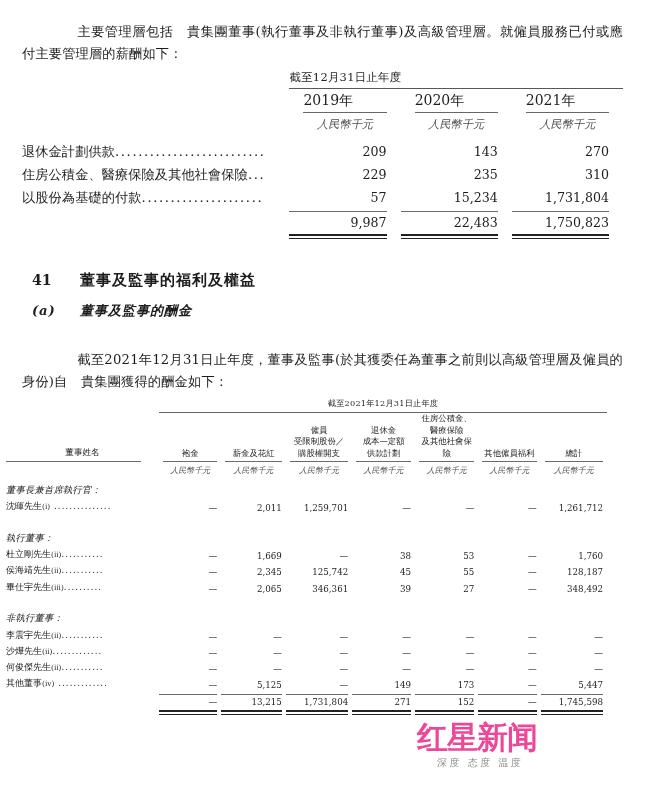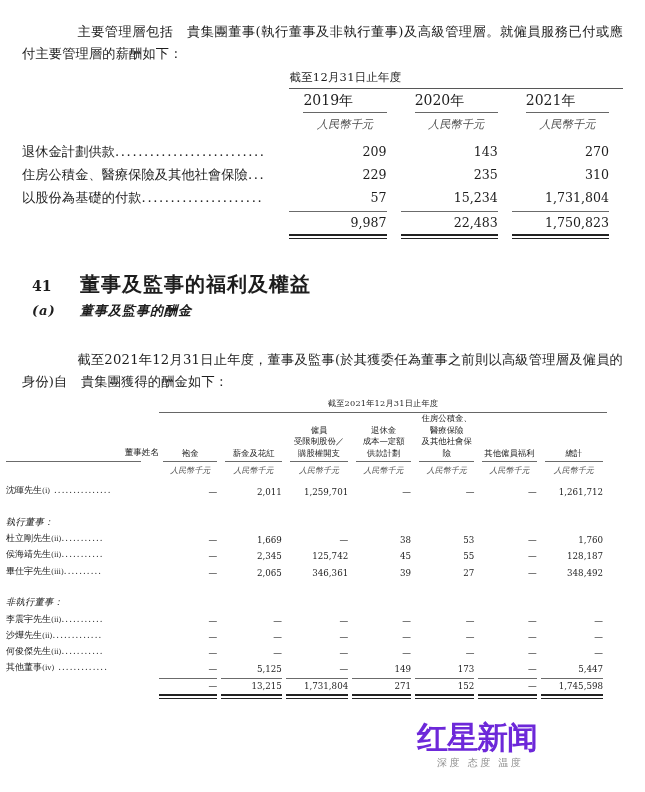--- a/index.html
+++ b/index.html
@@ -88,21 +88,21 @@
   }
   .dbl-rule > div {
     border-top: 2.6px solid #222;
     border-bottom: 1.2px solid #222;
     height: 2px;
     margin: 2px 14px 0 0;
   }
 
   
   h2.sec {
-    font-size: 20px;
+    font-size: 15px;
     font-weight: bold;
     margin: 0;
     letter-spacing: 1px;
   }
   .sec-row { display: flex; align-items: baseline; }
   .sec-num { width: 48px; font-weight: bold; font-size: 14.2px; }
   .sub-head {
     display: flex;
     align-items: baseline;
     font-style: italic;
@@ -132,21 +132,21 @@
   .t2-span-rule { border-bottom: 1px solid #666; }
   .h2c {
     text-align: center;
     font-weight: bold;
     font-size: 8.4px;
     line-height: 11.5px;
     padding: 0 4px 1.5px 4px !important;
     vertical-align: bottom;
   }
   .h2l {
-    text-align: right;
+    text-align: center;
     font-weight: bold;
     font-size: 8.6px;
     padding: 0 0 1.5px 0 !important;
     vertical-align: bottom;
   }
   .hrule > div {
     border-bottom: 1px solid #6b6b6b;
     height: 0;
     margin: 0 4px;
   }
@@ -205,21 +205,21 @@
     height: 50px;
     pointer-events: none;
     user-select: none;
   }
   .wm-text {
     position: absolute;
     left: 0; top: 0;
     font-family: "DejaVu Sans", "Liberation Sans", sans-serif;
     font-size: 31px;
     font-weight: bold;
-    color: #6d28d9;
+    color: #ec4899;
     letter-spacing: -1px;
     line-height: 34px;
     white-space: nowrap;
   }
   .wm-sub {
     position: absolute;
     left: 20px;
     top: 36px;
     font-family: "DejaVu Sans", "Liberation Sans", sans-serif;
     font-size: 10px;
@@ -433,20 +433,23 @@
           <td class="t2-unit">人民幣千元</td>
           <td class="t2-unit">人民幣千元</td>
           <td class="t2-unit">人民幣千元</td>
           <td class="t2-unit">人民幣千元</td>
           <td class="t2-unit">人民幣千元</td>
           <td class="t2-unit">人民幣千元</td>
           <td class="t2-unit">人民幣千元</td>
         </tr>
 
         <tr>
+          <td class="grp grp-first" colspan="8">董事長兼首席執行官：</td>
+        </tr>
+        <tr>
           <td class="nm"><span>沈暉先生</span><span class="rn">(i)</span><span class="dots2"> </span><span class="dots2">...............</span></td>
           <td class="n2">—</td>
           <td class="n2">2,011</td>
           <td class="n2">1,259,701</td>
           <td class="n2">—</td>
           <td class="n2">—</td>
           <td class="n2">—</td>
           <td class="n2">1,261,712</td>
         </tr>
         <tr class="spacer">

